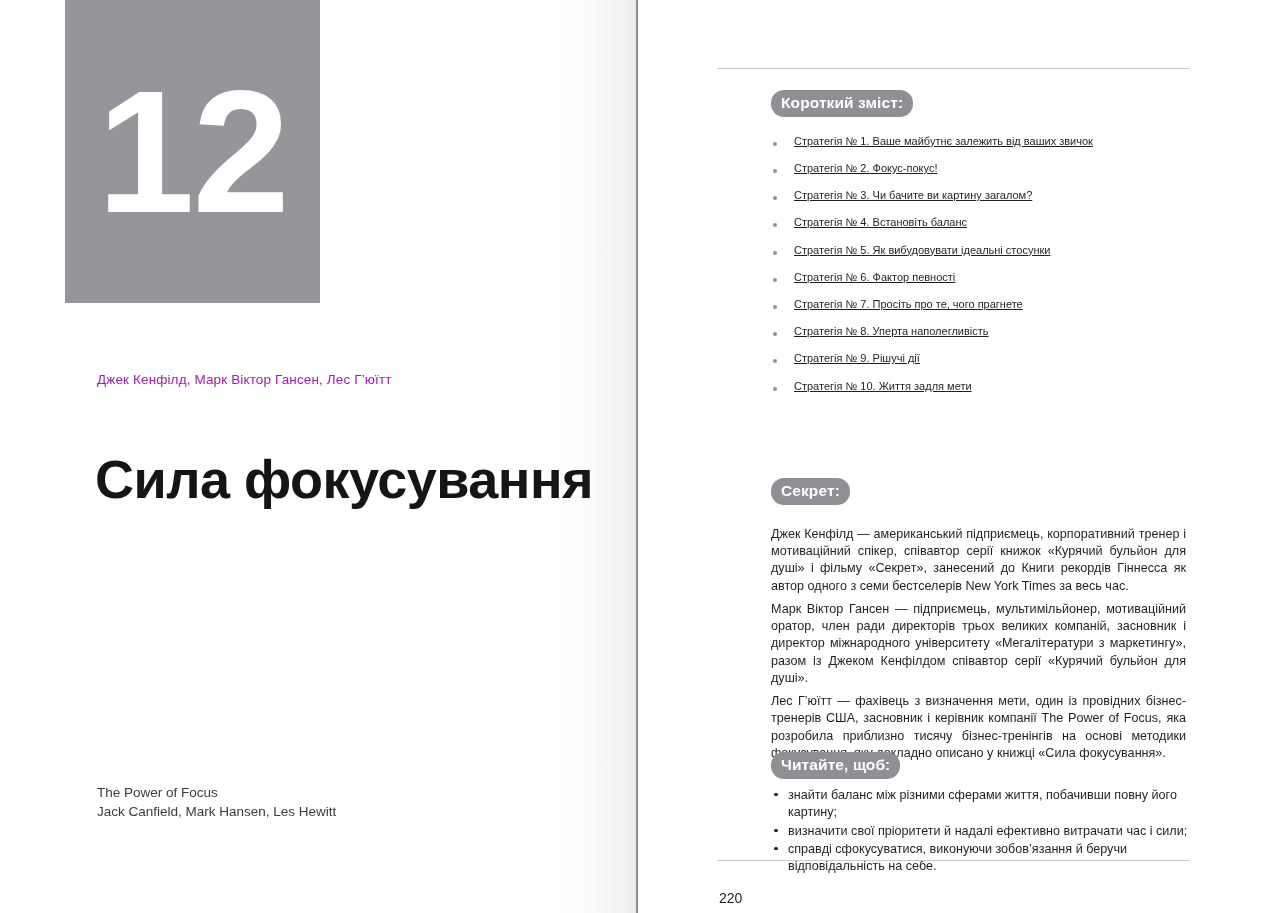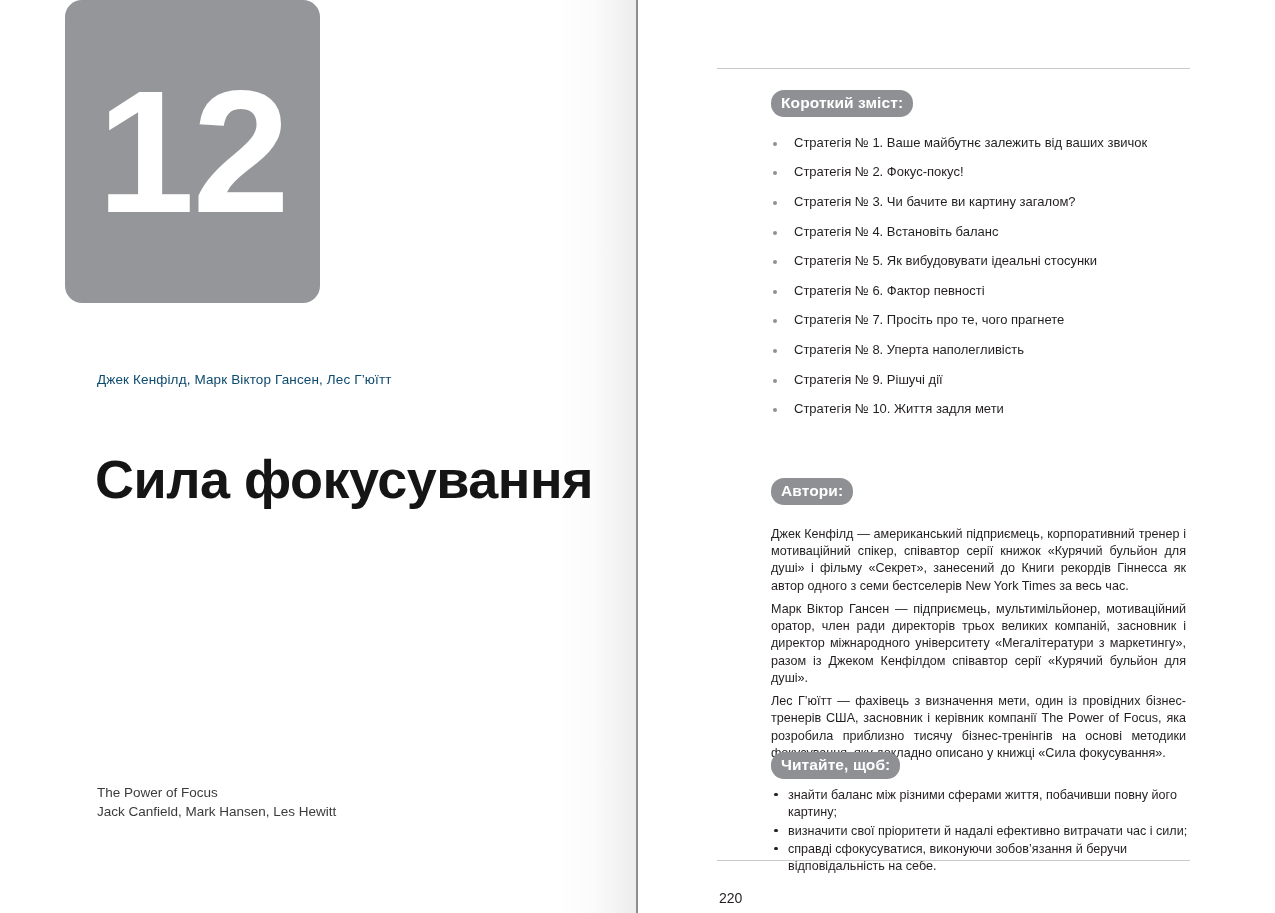--- a/index.html
+++ b/index.html
@@ -60,36 +60,35 @@
 
   
   .chapter-number-block {
     position: absolute;
     left: 65px; top: 0;
     width: 255px; height: 303px;
     background: #949699;
     display: flex;
     align-items: center;
     justify-content: center;
-    border-radius: 17px;
   }
   .chapter-number {
     color: #ffffff;
     font-size: 175px;
     font-weight: 700;
     line-height: 1;
     letter-spacing: -2px;
     font-family: "Liberation Sans", "DejaVu Sans", sans-serif;
   }
 
   .book-authors-line {
     position: absolute;
     left: 97px; top: 372px;
     font-size: 13.5px;
-    color: #0c4a6e;
+    color: #a21caf;
     letter-spacing: 0.01em;
   }
 
   .book-title {
     position: absolute;
     left: 95px; top: 414px;
     font-size: 54px;
     font-weight: 700;
     color: #151516;
     letter-spacing: -0.5px;
@@ -145,25 +144,26 @@
   }
   .summary-list {
     list-style: none;
     margin: 0;
     padding: 0;
     margin-top: 18px;
   }
   .summary-list li {
     position: relative;
     padding-left: 23px;
-    font-size: 13px;
+    font-size: 11px;
     color: #231f20;
     margin-bottom: 14px;
     line-height: 1.2;
     white-space: nowrap;
+    text-decoration: underline;
   }
   .summary-list li::before {
     content: "";
     position: absolute;
     left: 2px; top: 7px;
     width: 4px; height: 4px;
     border-radius: 50%;
     background: #8e9093;
   }
 
@@ -254,21 +254,21 @@
       <li>Стратегія № 5. Як вибудовувати ідеальні стосунки</li>
       <li>Стратегія № 6. Фактор певності</li>
       <li>Стратегія № 7. Просіть про те, чого прагнете</li>
       <li>Стратегія № 8. Уперта наполегливість</li>
       <li>Стратегія № 9. Рішучі дії</li>
       <li>Стратегія № 10. Життя задля мети</li>
     </ul>
   </div>
 
   <div class="section-authors">
-    <div class="badge">Автори:</div>
+    <div class="badge">Секрет:</div>
     <div class="authors-body">
       <p>Джек Кенфілд — американський підприємець, корпоративний тренер і мотиваційний спікер, співавтор серії книжок «Курячий бульйон для душі» і фільму «Секрет», занесений до Книги рекордів Гіннесса як автор одного з семи бестселерів New York Times за весь час.</p>
       <p>Марк Віктор Гансен — підприємець, мультимільйонер, мотиваційний оратор, член ради директорів трьох великих компаній, засновник і директор міжнародного університету «Мегалітератури з маркетингу», разом із Джеком Кенфілдом співавтор серії «Курячий бульйон для душі».</p>
       <p>Лес Г’юїтт — фахівець з визначення мети, один із провідних бізнес-тренерів США, засновник і керівник компанії The Power of Focus, яка розробила приблизно тисячу бізнес-тренінгів на основі методики фокусування, яку докладно описано у книжці «Сила фокусування».</p>
     </div>
   </div>
 
   <div class="section-read">
     <div class="badge">Читайте, щоб:</div>
     <ul class="read-list">

